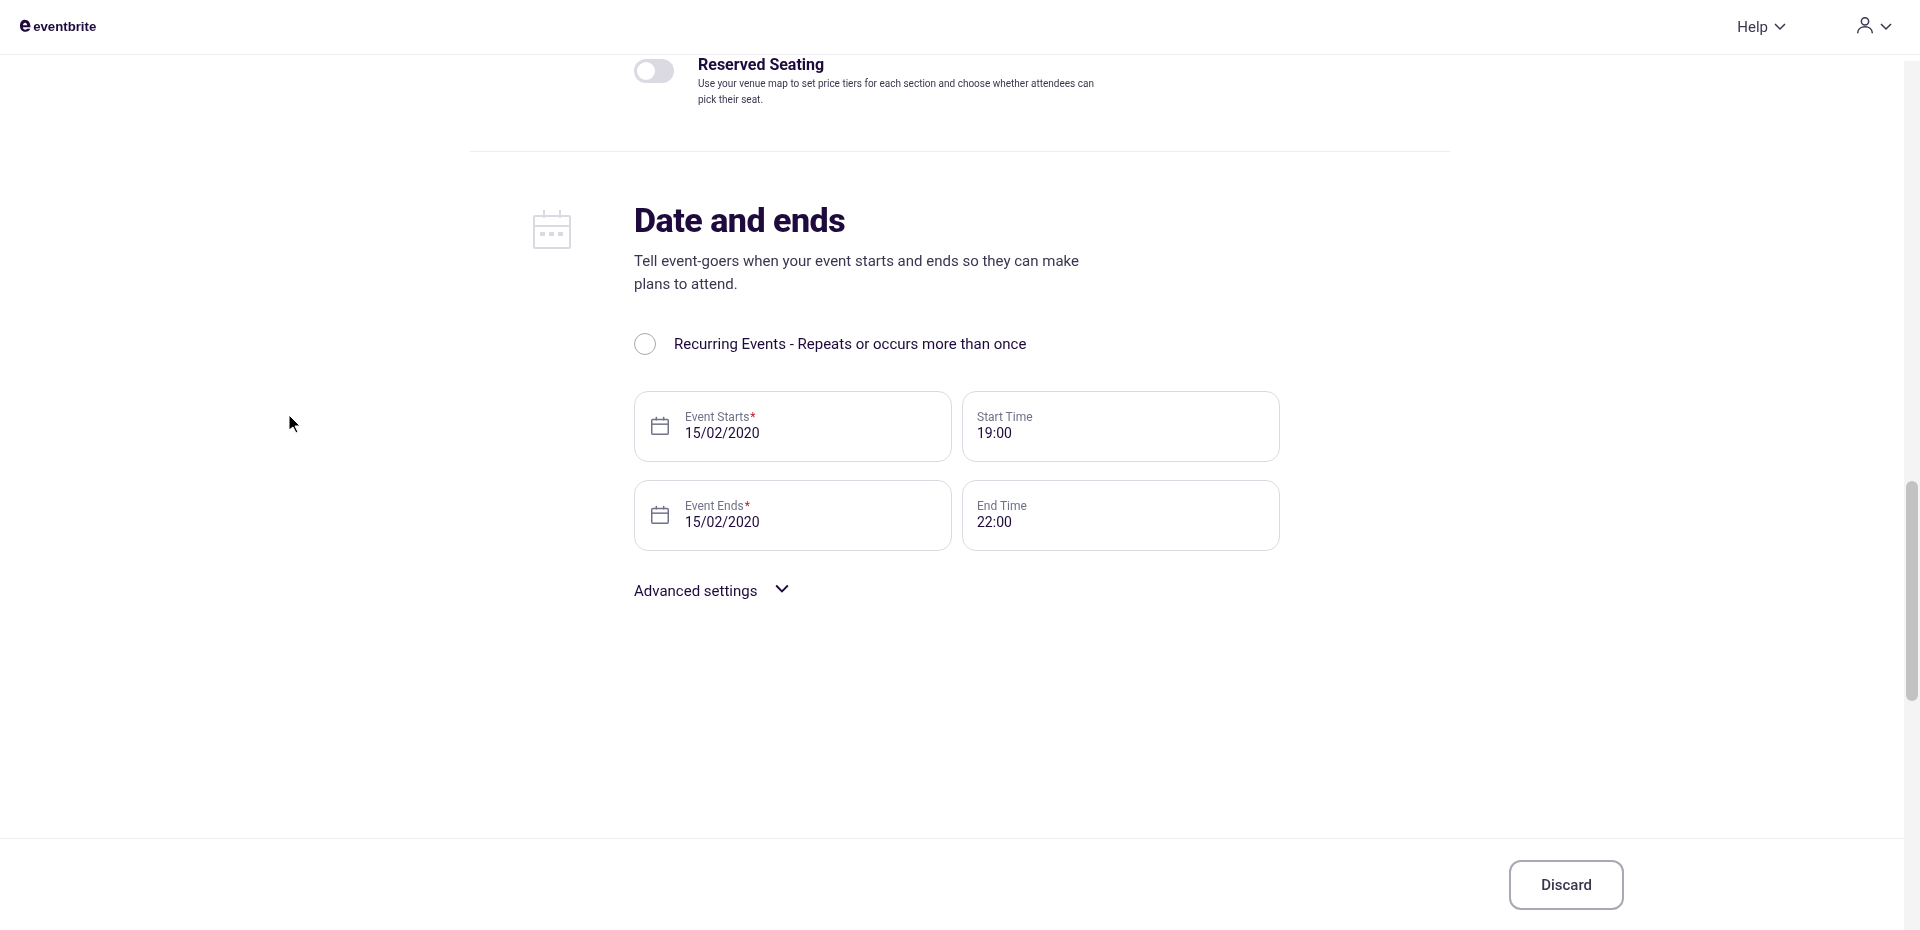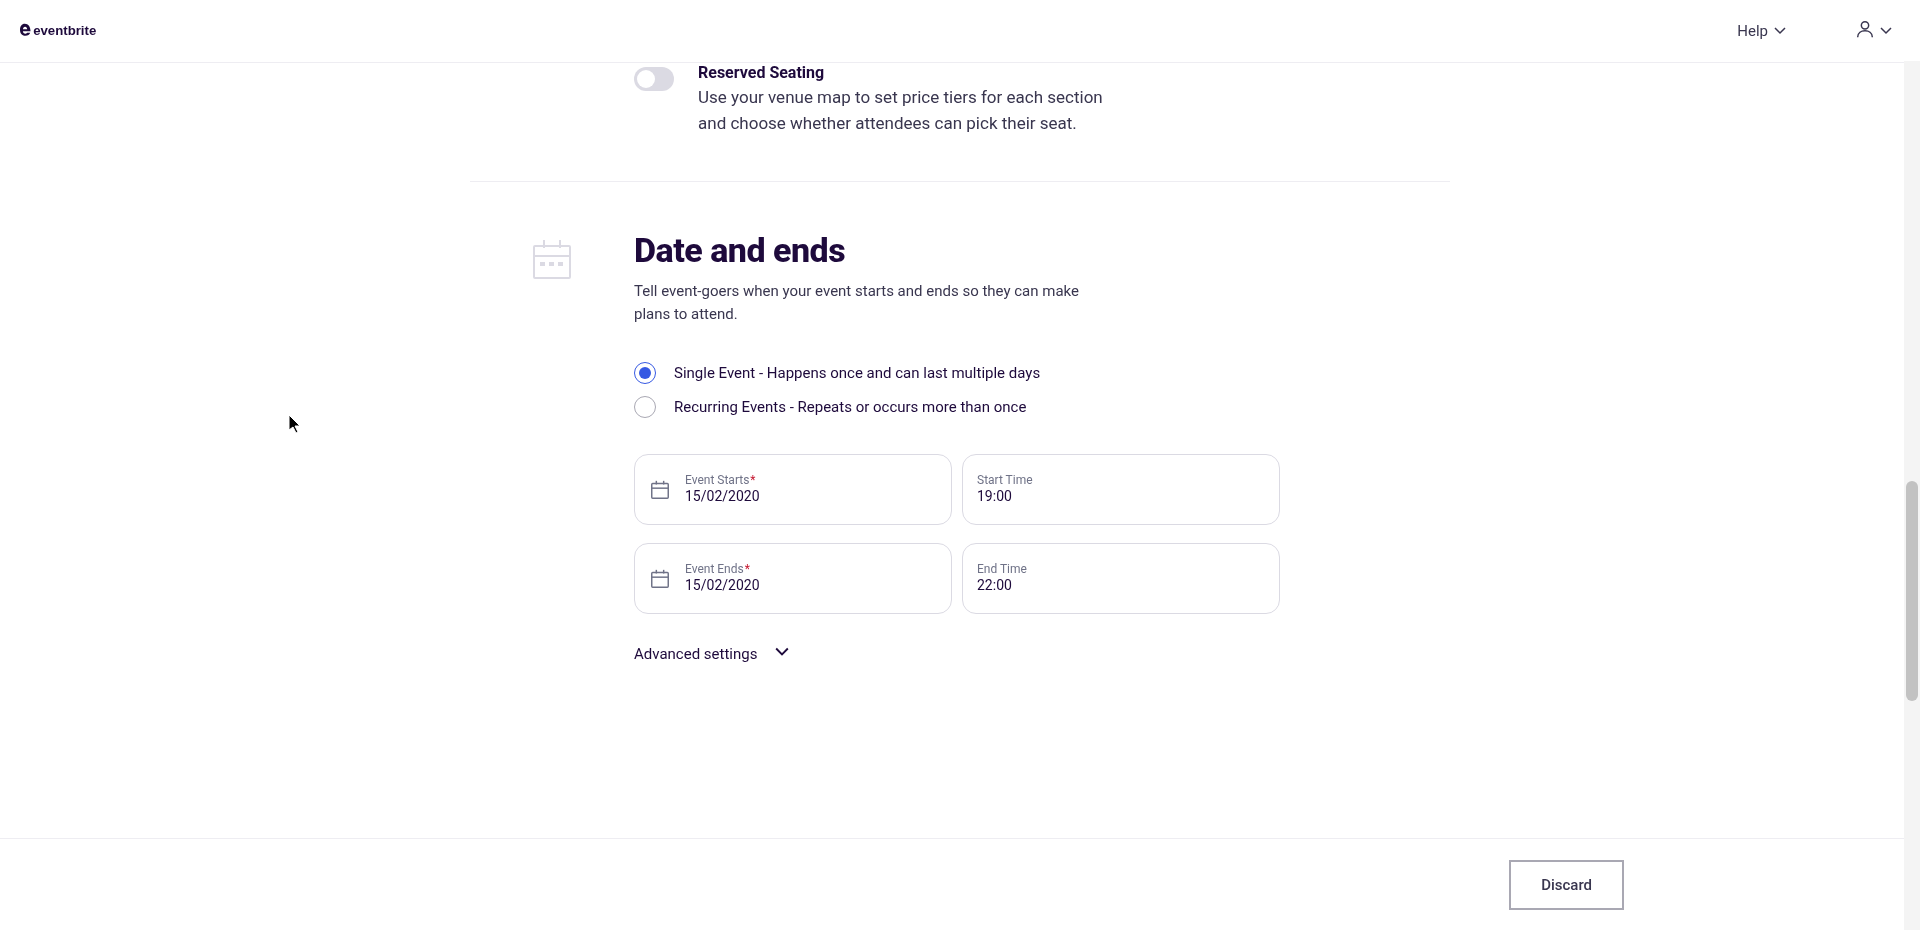--- a/index.html
+++ b/index.html
@@ -10,21 +10,21 @@
     body {
       font-family: -apple-system, BlinkMacSystemFont, "Segoe UI", Roboto, Helvetica, Arial, sans-serif;
       background: #fff;
       color: #1e0a3c;
       width: 1920px;
       height: 930px;
       overflow: hidden;
       position: relative;
     }
     .topbar {
-      height: 63px;
+      height: 55px;
       border-bottom: 1px solid #eeedf2;
       display: flex;
       align-items: center;
       justify-content: space-between;
       padding: 17px 20px;
     }
     .logo {
       display: flex;
       align-items: center;
     }
@@ -100,21 +100,21 @@
       padding-left: 18px;
       max-width: 430px;
     }
     .reserved-title {
       font-size: 16px;
       font-weight: 700;
       color: #1e0a3c;
       margin-bottom: 2px;
     }
     .reserved-desc {
-      font-size: 17px;
+      font-size: 10px;
       color: #39364f;
       line-height: 1.55;
     }
     .divider {
       height: 1px;
       background: #eeedf2;
       width: 980px;
       margin: 0 auto;
     }
     .date-section {
@@ -245,21 +245,21 @@
       border-top: 1px solid #eeedf2;
       background: #fff;
       display: flex;
       align-items: center;
       justify-content: flex-end;
       padding-right: 296px;
       gap: 18px;
     }
     .btn {
       height: 50px;
-      border-radius: 0;
+      border-radius: 12px;
       font-size: 15px;
       font-weight: 500;
       cursor: pointer;
       display: flex;
       align-items: center;
       justify-content: center;
       padding: 0 30px;
     }
     .btn-secondary {
       border: 2px solid #a9a8b3;
@@ -362,26 +362,20 @@
           <rect x="21" y="26" width="5" height="4" fill="#dbdae3" stroke="none"></rect>
           <rect x="30" y="26" width="5" height="4" fill="#dbdae3" stroke="none"></rect>
         </svg>
       </span>
     </div>
     <div class="section-body">
       <h2 class="section-heading">Date and ends</h2>
       <p class="section-sub">Tell event-goers when your event starts and ends so they can make plans to attend.</p>
 
       <div class="radios">
-        <div class="radio-row">
-          <div class="radio-outer selected">
-            <div class="radio-inner"></div>
-          </div>
-          <span class="radio-label">Single Event - Happens once and can last multiple days</span>
-        </div>
         <div class="radio-row">
           <div class="radio-outer"></div>
           <span class="radio-label">Recurring Events - Repeats or occurs more than once</span>
         </div>
       </div>
 
       <div class="date-grid">
         <div class="date-row">
           <div class="field date">
             <span class="small-cal-icon">

